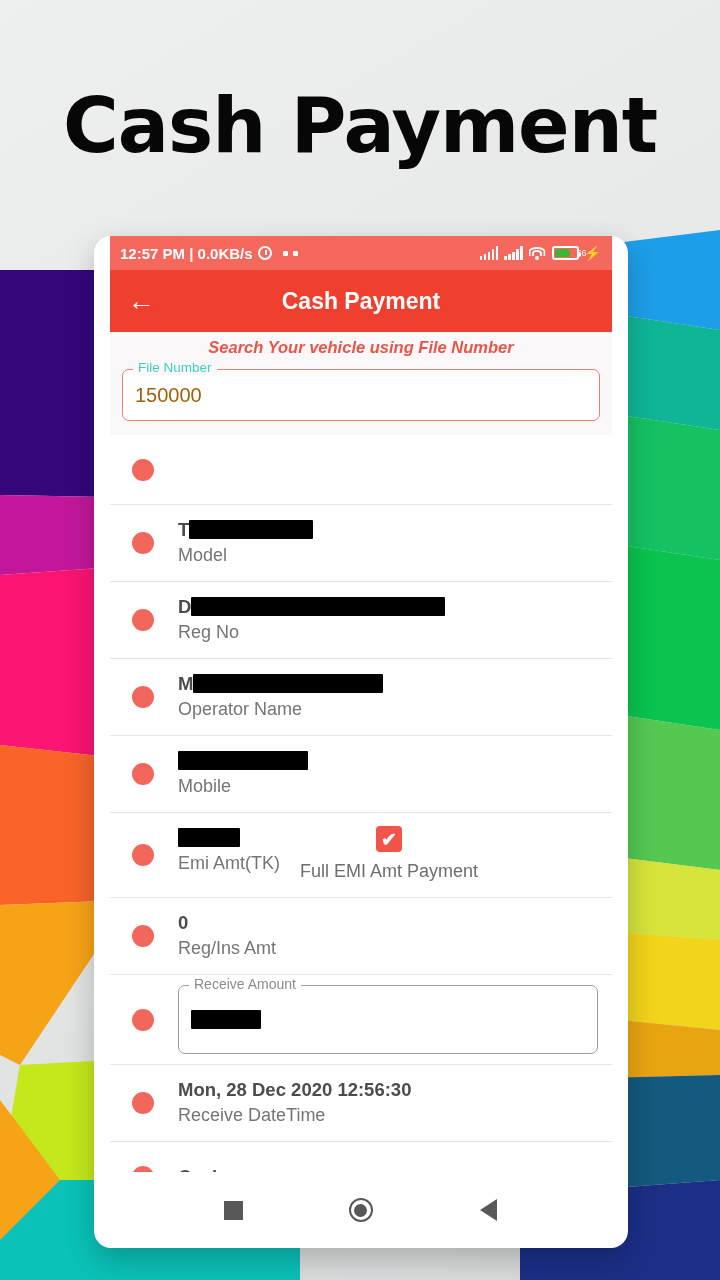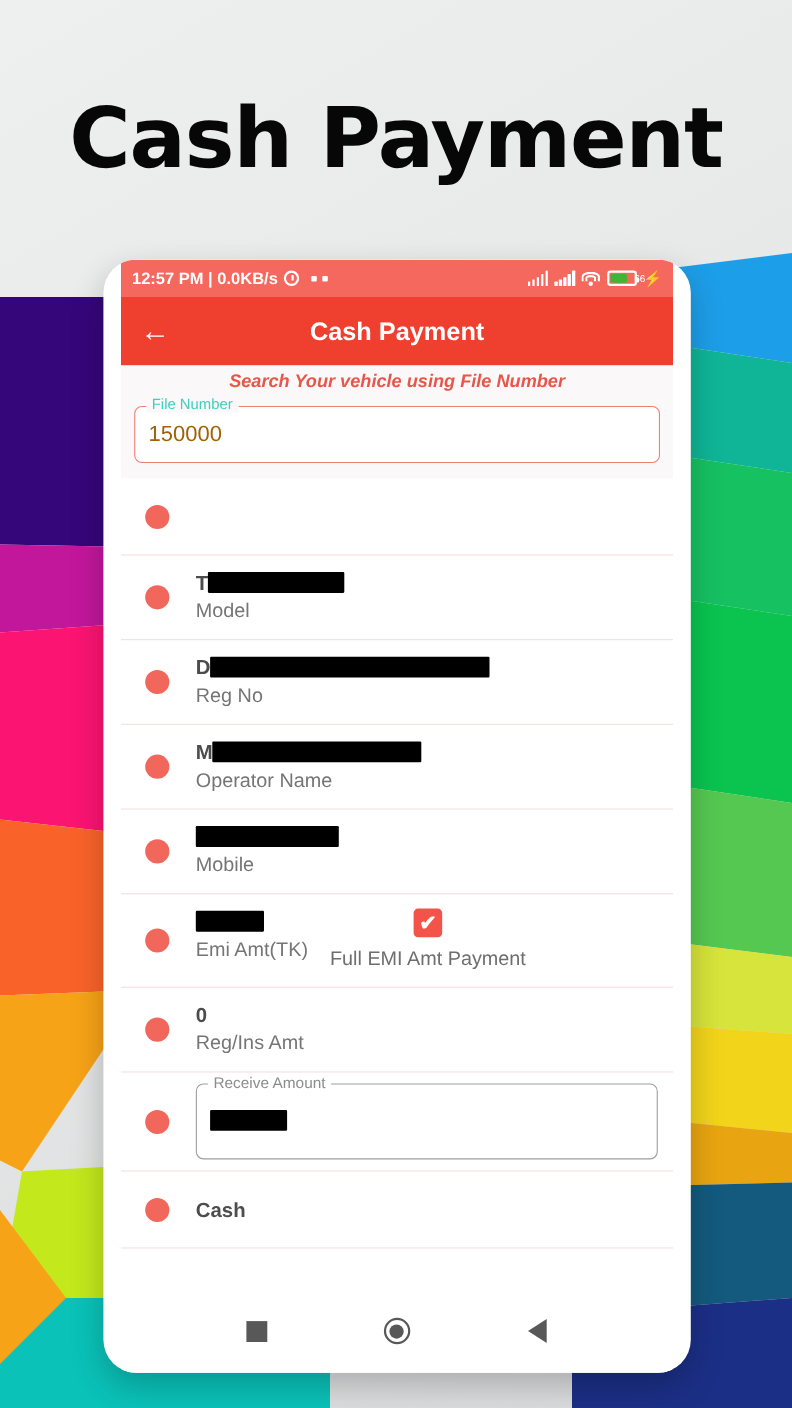--- a/index.html
+++ b/index.html
@@ -22,21 +22,21 @@
     position:absolute; left:0; right:0; top:84px;
     text-align:center; font-size:76px; line-height:84px;
     font-weight:700; letter-spacing:-1px; color:#070707;
     font-family:"DejaVu Sans", sans-serif;
   }
 
   
   #phone {
     position:absolute; left:94px; top:236px;
     width:534px; height:1012px;
-    background:#ffffff; border-radius:30px;
+    background:#ffffff; border-radius:17px;
     box-shadow:0 12px 30px rgba(0,0,0,.22);
     overflow:hidden;
     display:flex; flex-direction:column;
   }
   #screen { position:relative; flex:1 1 auto; margin:0 16px; overflow:hidden;
             display:flex; flex-direction:column; background:#fff; }
 
   
   #statusbar {
     height:34px; flex:0 0 34px; background:#f4685d; color:#fff;
@@ -310,20 +310,27 @@
           <div class="body">
             <div class="outlined">
               <span class="ol-label">Receive Amount</span>
               <span class="ol-value">
                 <span class="redact" id="recv-redact" style="width: 70px;"></span>
               </span>
             </div>
           </div>
         </div>
 
+        <div class="row">
+          <div class="dot"></div>
+          <div class="body">
+            <div class="value">Mon, 28 Dec 2020 12:56:30</div>
+            <div class="label">Receive DateTime</div>
+          </div>
+        </div>
 
         <div class="row">
           <div class="dot"></div>
           <div class="body">
             <div class="value">Cash</div>
           </div>
         </div>
 
       </div>
 

